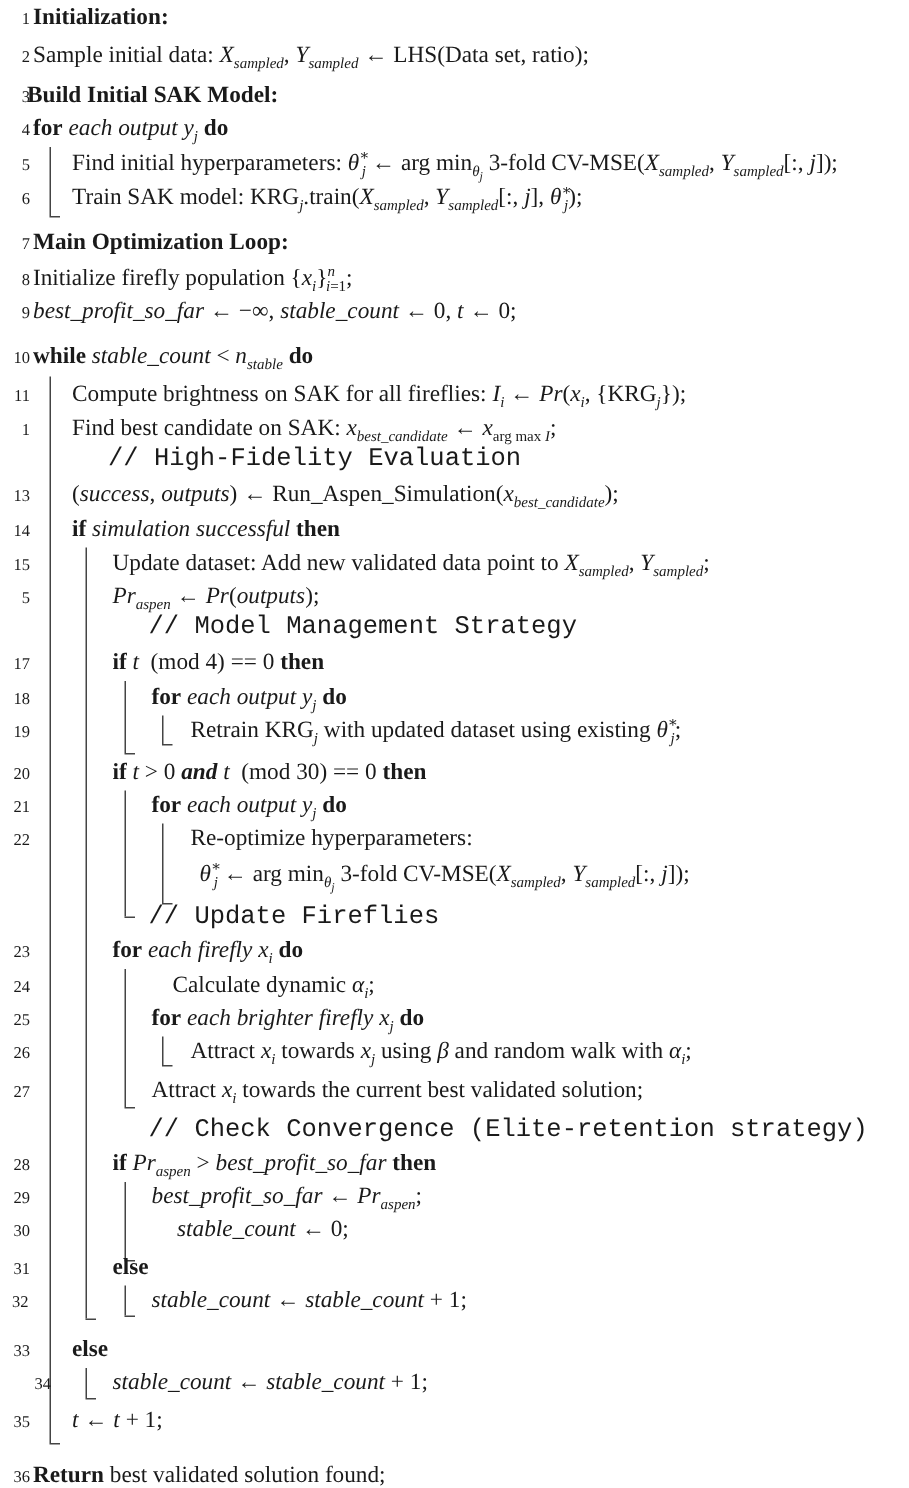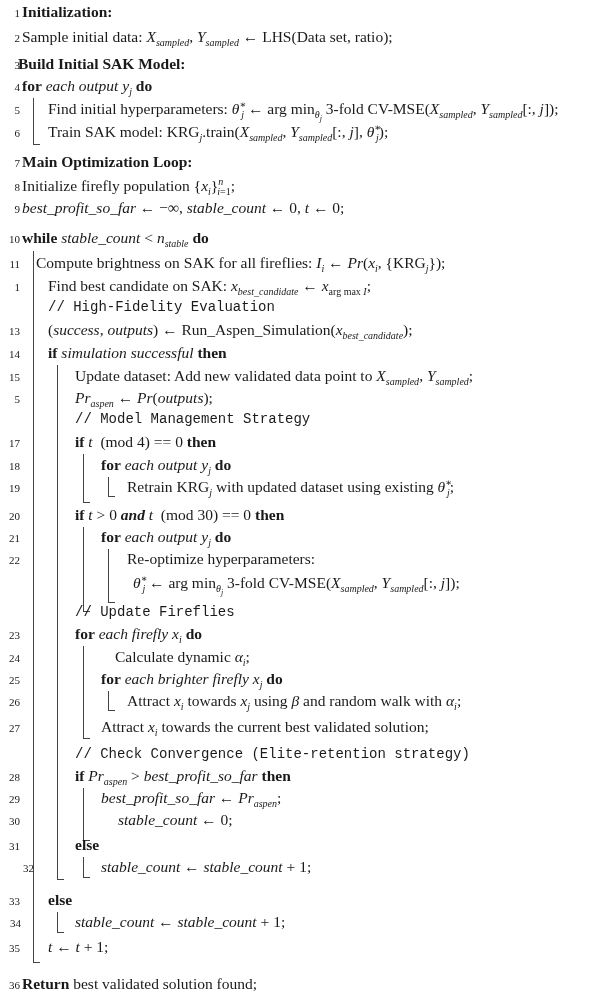--- a/index.html
+++ b/index.html
@@ -3,21 +3,21 @@
 <meta charset="utf-8">
 <style>
   html, body { margin: 0; padding: 0; background: #ffffff; }
   body { width: 606px; height: 992px; position: relative; overflow: hidden;
          font-family: "Liberation Serif", "DejaVu Serif", serif; color: #1a1a1a; }
   .line { position: absolute; left: 0; height: 22px; white-space: nowrap; font-size: 15.5px; line-height: 22px; }
   .num { position: absolute; font-size: 11px; width: 18px; text-align: right; top: 1px; }
   .txt { position: absolute; top: 0; }
   .b { font-weight: bold; }
   .i { font-style: italic; }
-  .tt { font-family: "Liberation Mono", "DejaVu Sans Mono", monospace; font-size: 14px; }
+  .tt { font-family: "Liberation Mono", "DejaVu Sans Mono", monospace; font-size: 17px; margin-left: 24px; }
   sub, sup { font-size: 10px; line-height: 0; }
   sub.i, sup.i { font-style: italic; }
   .vbar { position: absolute; width: 1px; background: #444; }
   .hfoot { position: absolute; height: 1px; width: 7px; background: #444; }
 </style>
 </head>
 <body>
 
 <div class="line" style="top:1px">
   <span class="num" style="left:2px">1</span>
@@ -69,21 +69,21 @@
 <div class="line" style="top:227px">
   <span class="num" style="left:2px">10</span>
   <span class="txt" style="left:22px"><b>while</b> <i>stable_count</i> &lt; <i>n</i><sub class="i">stable</sub> <b>do</b></span>
 </div>
 
 <div class="vbar" style="left:33px; top:251px; height:711px"></div>
 <div class="hfoot" style="left:33px; top:962px"></div>
 
 <div class="line" style="top:252px">
   <span class="num" style="left:2px">11</span>
-  <span class="txt" style="left:36px">Compute brightness on SAK for all fireflies: <i>I<sub>i</sub></i> ← <i>Pr</i>(<i>x<sub>i</sub></i>, {KRG<sub class="i">j</sub>});</span>
+  <span class="txt" style="left:48px">Compute brightness on SAK for all fireflies: <i>I<sub>i</sub></i> ← <i>Pr</i>(<i>x<sub>i</sub></i>, {KRG<sub class="i">j</sub>});</span>
 </div>
 
 <div class="line" style="top:275px">
   <span class="num" style="left:2px">1</span>
   <span class="txt" style="left:48px">Find best candidate on SAK: <i>x</i><sub class="i">best_candidate</sub> ← <i>x</i><sub>arg max <i>I</i></sub>;</span>
 </div>
 
 <div class="line" style="top:296px">
   <span class="txt tt" style="left:48px">// High-Fidelity Evaluation</span>
 </div>
@@ -211,33 +211,33 @@
 </div>
 
 <div class="line" style="top:834px">
   <span class="num" style="left:2px">31</span>
   <span class="txt b" style="left:75px">else</span>
 </div>
 <div class="vbar" style="left:83px; top:857px; height:20px"></div>
 <div class="hfoot" style="left:83px; top:877px"></div>
 
 <div class="line" style="top:856px">
-  <span class="num" style="left:16px">32</span>
+  <span class="num" style="left:1px">32</span>
   <span class="txt" style="left:101px"><i>stable_count</i> ← <i>stable_count</i> + 1;</span>
 </div>
 
 <div class="line" style="top:889px">
   <span class="num" style="left:2px">33</span>
   <span class="txt b" style="left:48px">else</span>
 </div>
 <div class="vbar" style="left:57px; top:912px; height:20px"></div>
 <div class="hfoot" style="left:57px; top:932px"></div>
 
 <div class="line" style="top:911px">
-  <span class="num" style="left:3px">34</span>
+  <span class="num" style="left:16px">34</span>
   <span class="txt" style="left:75px"><i>stable_count</i> ← <i>stable_count</i> + 1;</span>
 </div>
 
 <div class="line" style="top:936px">
   <span class="num" style="left:2px">35</span>
   <span class="txt" style="left:48px"><i>t</i> ← <i>t</i> + 1;</span>
 </div>
 
 <div class="line" style="top:973px">
   <span class="num" style="left:2px">36</span>

